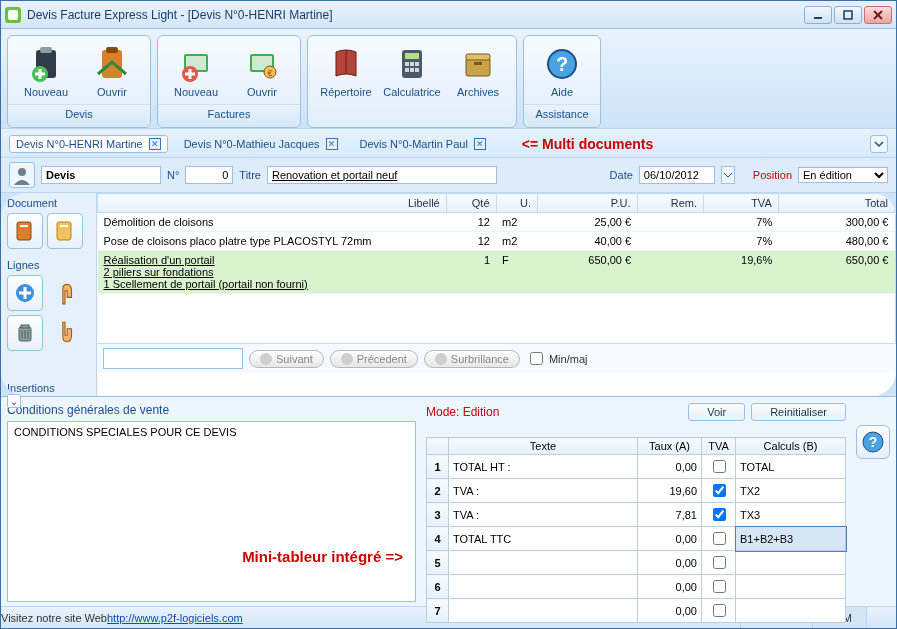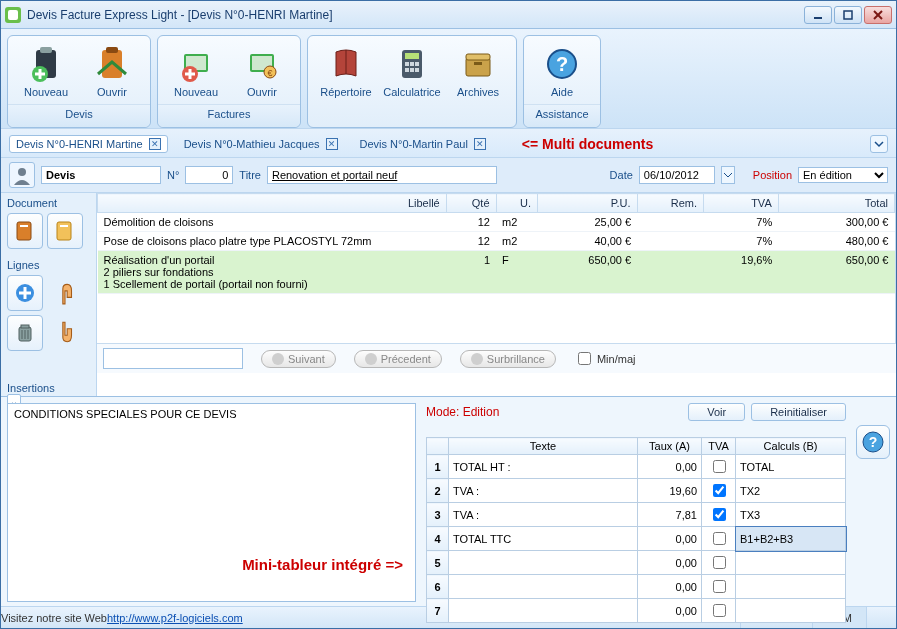--- a/index.html
+++ b/index.html
@@ -35,45 +35,45 @@
   .doc-header .avatar { width:26px;height:26px;background:#eef6ff;border:1px solid #9cc0e3;border-radius:3px;display:flex;align-items:center;justify-content:center;}
   .doc-header label { color:#1a4f8a; }
   .doc-header input[type=text]{ border:1px solid #9cc0e3; padding:2px 4px; font-size:11px; background:#fff;}
   .devis-type { width:120px; font-weight:bold; font-size:13px;}
   .num-input{ width:48px; text-align:right;}
   .titre-input{ width:230px;text-decoration:underline;}
   .date-input{ width:76px;}
   .date-picker{ width:14px;height:18px;border:1px solid #9cc0e3;background:#eef7ff;display:flex;align-items:center;justify-content:center;}
   .pos-select{ border:1px solid #9cc0e3;font-size:11px;background:#fff; width:90px;}
   
-  .body-row { display:flex; flex:1; overflow:hidden; }
+  .body-row { display:flex; flex:1; overflow:hidden;border-radius:24px; }
   .left-panel { width:96px; background:#e4f0fb; border-right:1px solid #bcd6ef; display:flex; flex-direction:column;}
   .lp-section-title { color:#1a4f8a; padding:4px 6px 2px 6px; }
   .lp-icons { display:flex; flex-wrap:wrap; gap:4px; padding:2px 6px 6px 6px;}
   .lp-icon { width:36px;height:36px;border:1px solid #9cc0e3;border-radius:4px;background:linear-gradient(#fdfefe,#e6f1fc);display:flex;align-items:center;justify-content:center;cursor:pointer;}
   .lp-icon.soft{border:none;background:transparent;}
   .right-area { flex:1; display:flex; flex-direction:column; background:#fff;}
   table.line-table { width:100%; border-collapse:collapse; font-size:11px;}
   table.line-table th { background:linear-gradient(#f7fbff,#e4f0fb); border:1px solid #c6dbef; padding:3px 6px; color:#1a2e4a; font-weight:normal; text-align:right;}
   table.line-table th.r { text-align:right;}
   table.line-table td { border-bottom:1px solid #eef3f8; padding:3px 6px; vertical-align:top;}
   table.line-table td.r { text-align:right;}
   tr.sel td { background:#d9f3cf; }
   .table-scroll{ overflow:auto; border-right:1px solid #c6dbef; position:relative;}
-  .search-row { display:flex; align-items:center; gap:18px; padding:4px 6px; border-top:1px solid #c6dbef; background:#f6fafe;}
+  .search-row { display:flex; align-items:center; gap:6px; padding:4px 6px; border-top:1px solid #c6dbef; background:#f6fafe;}
   .search-row input[type=text]{ width:140px; border:1px solid #9cc0e3; padding:2px 4px;}
   .grey-btn { display:inline-flex; align-items:center; gap:4px; padding:2px 10px; border:1px solid #b7b7b7; border-radius:10px; background:linear-gradient(#fdfdfd,#e7e7e7); color:#888; cursor:pointer; font-size:11px;}
   .grey-btn .circ{ width:12px;height:12px;border-radius:50%;background:#cfcfcf;display:inline-block;}
   .chk { display:flex; align-items:center; gap:3px; color:#333;}
   
   .lower-pane { border-top:1px solid #9cc0e3; background:#eef6fd; display:flex; padding:6px 6px 4px 6px; gap:10px; height:210px;}
   .cgv { flex:1; display:flex; flex-direction:column;}
   .cgv-title { color:#1a4f8a; font-size:12px; margin-bottom:4px;}
   .cgv-box { flex:1; background:#fff; border:1px solid #9cc0e3; padding:4px 6px; position:relative;}
-  .mini-callout { position:absolute; right:12px; bottom:28px; color:#cc0000; font-weight:bold; font-size:15px;}
+  .mini-callout { position:absolute; right:12px; bottom:36px; color:#cc0000; font-weight:bold; font-size:15px;}
   .tablr { width:420px; display:flex; flex-direction:column;}
   .tablr-hdr { display:flex; align-items:center; gap:10px; margin-bottom:16px;}
   .mode-edit { color:#cc0000; font-size:12px;}
   .tablr-btns { margin-left:auto; display:flex; gap:6px;}
   .std-btn { padding:2px 18px; border:1px solid #9cc0e3; border-radius:3px; background:linear-gradient(#fdfefe,#e4f0fb); color:#1a2e4a; cursor:pointer;}
   table.mini { width:100%; border-collapse:collapse; font-size:11px; background:#fff;}
   table.mini th, table.mini td { border:1px solid #b9cee3; padding:2px 4px; }
   table.mini th { background:linear-gradient(#f7fbff,#e4f0fb); font-weight:normal;}
   table.mini td.rownum { background:linear-gradient(#f7fbff,#e4f0fb); text-align:center; font-weight:bold; width:22px;}
   table.mini td.r { text-align:right;}
@@ -352,21 +352,21 @@
               <tr>
                 <td style="white-space: pre-line;">Pose de cloisons placo platre type PLACOSTYL 72mm</td>
                 <td class="r" style="white-space: pre-line;">12</td>
                 <td style="white-space: pre-line;">m2</td>
                 <td class="r" style="white-space: pre-line;">40,00 €</td>
                 <td class="r" style="white-space: pre-line;"></td>
                 <td class="r" style="white-space: pre-line;">7%</td>
                 <td class="r" style="white-space: pre-line;">480,00 €</td>
               </tr>
               <tr class="sel">
-                <td style="white-space: pre-line;">Réalisation d'un portail
+                <td style="white-space: pre-line; text-decoration: underline;">Réalisation d'un portail
 2 piliers sur fondations
 1 Scellement de portail (portail non fourni)</td>
                 <td class="r" style="white-space: pre-line;">1</td>
                 <td style="white-space: pre-line;">F</td>
                 <td class="r" style="white-space: pre-line;">650,00 €</td>
                 <td class="r" style="white-space: pre-line;"></td>
                 <td class="r" style="white-space: pre-line;">19,6%</td>
                 <td class="r" style="white-space: pre-line;">650,00 €</td>
               </tr>
             </tbody>
@@ -391,20 +391,21 @@
             <span>Min/maj</span>
           </label>
       </div>
     </div>
   </div>
 
   <div class="lower-wrap">
     <div class="collapse-handle">⌄</div>
     <div class="lower-pane">
       <div class="cgv">
+        <div class="cgv-title">Conditions générales de vente</div>
         <div class="cgv-box">
           <div>CONDITIONS SPECIALES POUR CE DEVIS</div>
           <div class="mini-callout">Mini-tableur intégré =&gt;</div>
         </div>
       </div>
       <div class="tablr">
         <div class="tablr-hdr">
           <div class="mode-edit">Mode: Edition</div>
           <div class="tablr-btns">
             <div class="std-btn">Voir</div>

